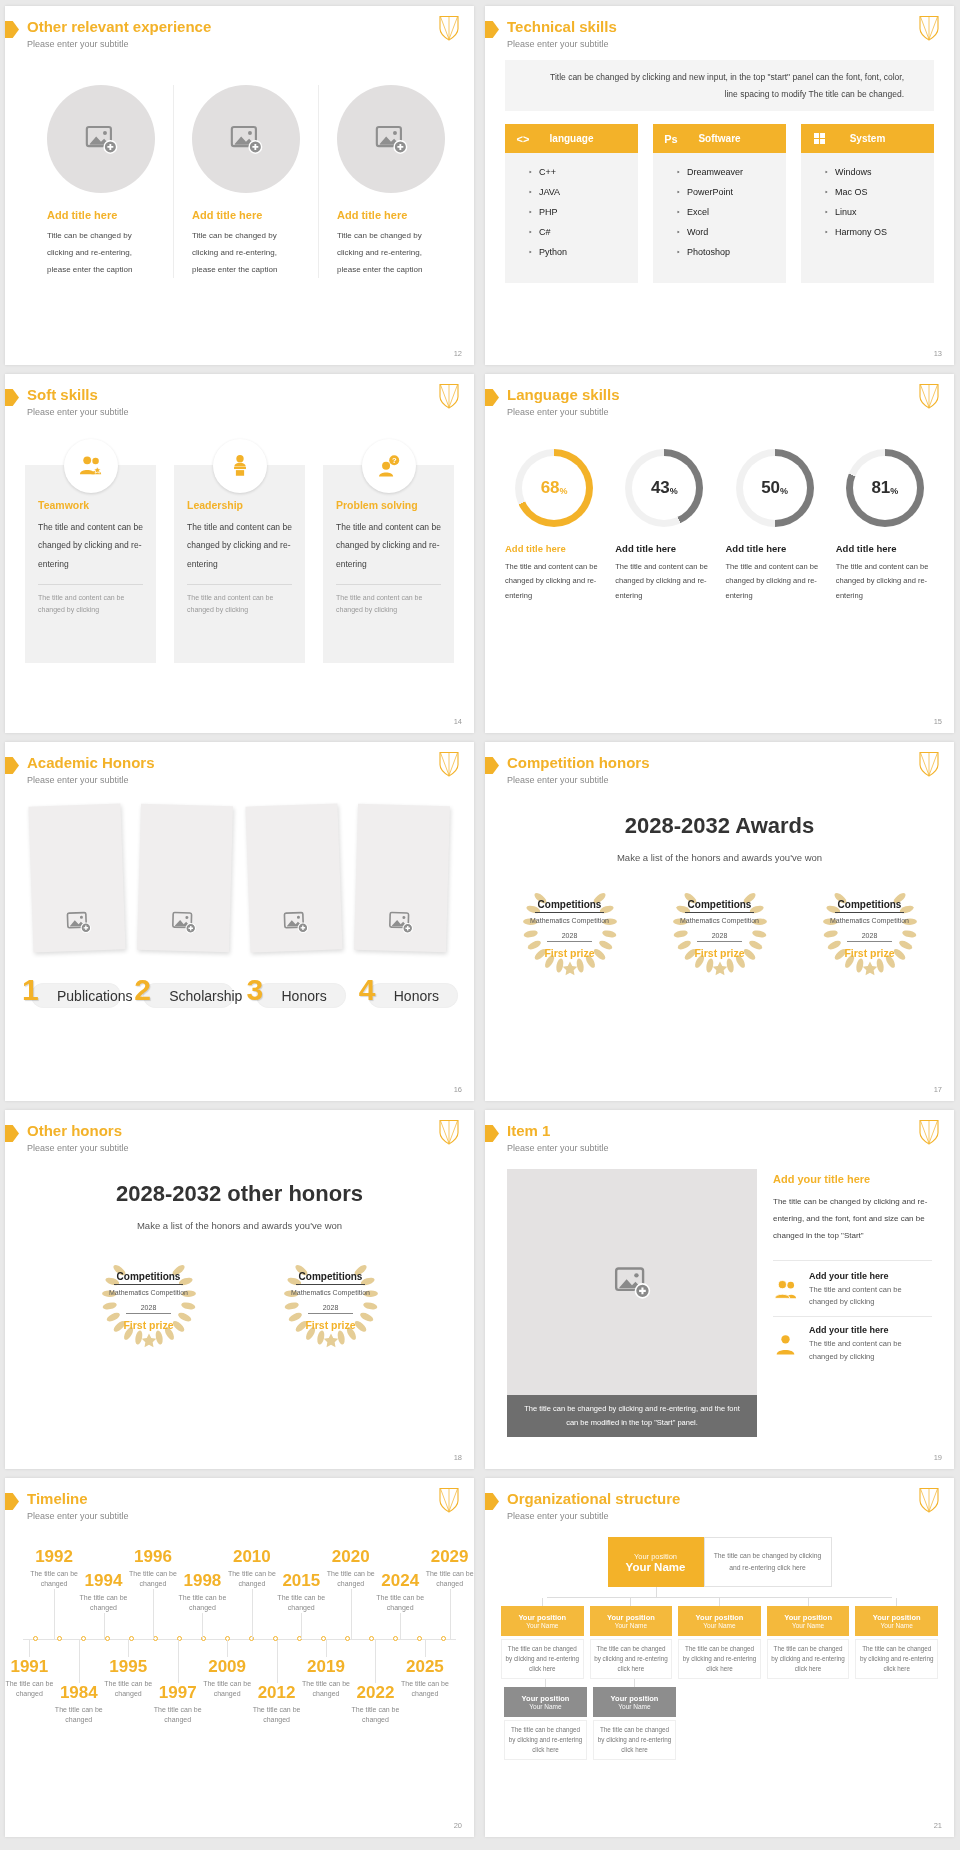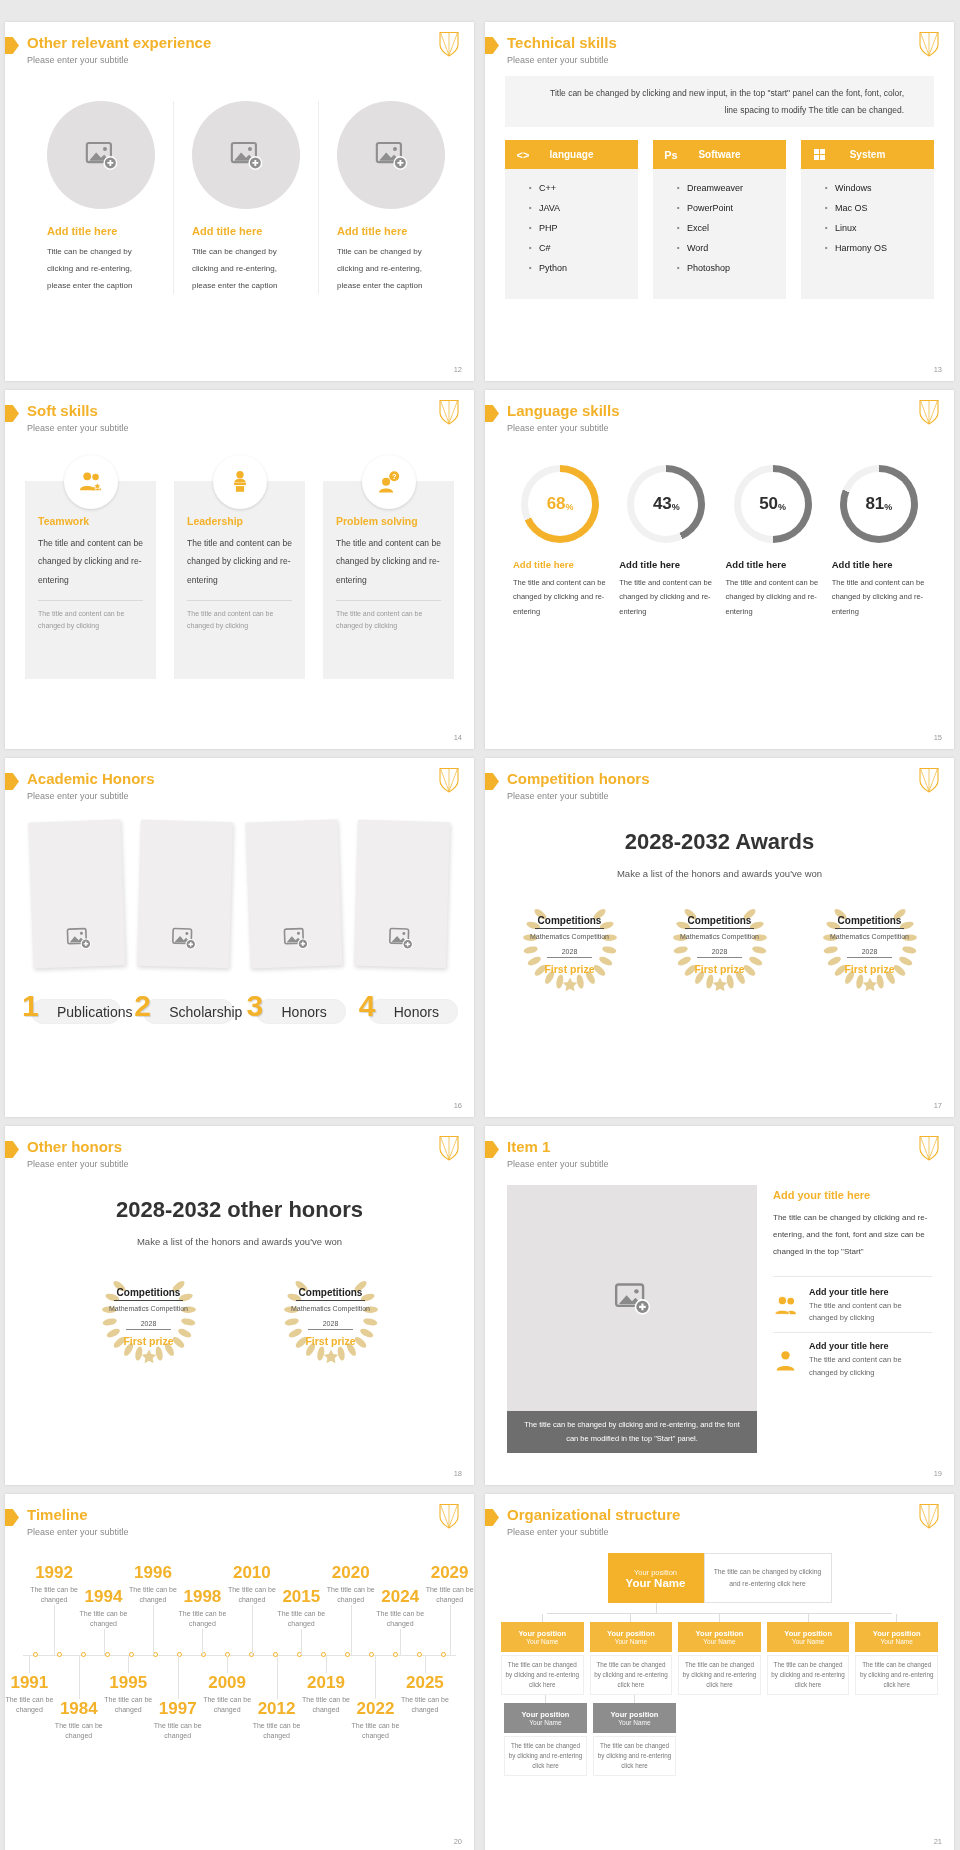--- a/index.html
+++ b/index.html
@@ -1,18 +1,18 @@
 <!DOCTYPE html>
 <html><head>
 <meta charset="utf-8">
 <style>
 :root{--ac:#F3B229;--laurel:#E5CD96;}
 *{box-sizing:border-box}
 body{margin:0;background:#e9e9e9;font-family:"Liberation Sans",sans-serif}
-.board{width:960px;height:1850px;padding:22px 5px;display:grid;grid-template-columns:469px 469px;grid-auto-rows:359px;gap:9px 11px;background:#e9e9e9}
+.board{width:960px;height:1850px;padding:6px 5px;display:grid;grid-template-columns:469px 469px;grid-auto-rows:359px;gap:9px 11px;background:#e9e9e9}
 .slide{position:relative;background:#fff;overflow:hidden;box-shadow:0 0 3px rgba(0,0,0,.10)}
 .s-arrow{position:absolute;left:0;top:15px;width:14px;height:17px;background:var(--ac);clip-path:polygon(0 0,55% 0,100% 50%,55% 100%,0 100%)}
 .s-title{margin:0;padding:12px 0 0 22px;font-size:15px;font-weight:bold;color:var(--ac)}
 .s-sub{padding:4px 0 0 22px;font-size:9px;color:#8a8a8a}
 .s-logo{position:absolute;top:9px;right:13px;width:24px;height:26px;color:var(--ac)}
 .s-page{position:absolute;right:12px;bottom:7px;font-size:7.5px;color:#999}
 .icon{display:block}
 
 .p-cols{display:flex;margin:36px 24px 0}
 .p-col{flex:1;padding:0 18px}
@@ -31,21 +31,21 @@
 .t-item{font-size:9px;color:#222;margin-bottom:9px}
 .t-item .bl{color:#555;margin-right:7px;font-size:8px}
 
 .sk-row{display:flex;gap:18px;margin:48px 20px 0}
 .sk-card{position:relative;flex:1;background:#f1f1f1;padding:34px 13px 10px;height:198px}
 .sk-circ{position:absolute;top:-26px;left:50%;transform:translateX(-50%);width:54px;height:54px;border-radius:50%;background:#fff;box-shadow:0 1px 3px rgba(0,0,0,.14);display:flex;align-items:center;justify-content:center;color:var(--ac)}
 .sk-title{font-size:10.5px;font-weight:bold;color:var(--ac)}
 .sk-body{margin-top:7px;font-size:8.5px;color:#3f3f3f;line-height:2.15}
 .sk-foot{margin-top:11px;border-top:1px solid #d9d9d9;padding-top:7px;font-size:7px;color:#9a9a9a;line-height:1.7}
 
-.lg-row{display:flex;gap:12px;margin:32px 28px 0}
+.lg-row{display:flex;gap:12px;margin:32px 20px 0}
 .lg-col{flex:1}
 .gauge{position:relative;width:78px;height:78px;border-radius:50%;margin:0 auto}
 .gauge::after{content:"";position:absolute;inset:7px;background:#fff;border-radius:50%}
 .g-val{position:absolute;inset:0;display:flex;align-items:center;justify-content:center;z-index:1;font-weight:bold;color:#2f2f2f}
 .g-num{font-size:17px}
 .g-unit{font-size:9px;margin-top:6px}
 .lg-col.hl .g-num,.lg-col.hl .g-unit,.lg-col.hl .lg-title{color:var(--ac)}
 .lg-title{margin-top:16px;font-size:9.5px;font-weight:bold;color:#1f1f1f}
 .lg-body{margin-top:6px;font-size:7.5px;color:#4a4a4a;line-height:1.9}
 

